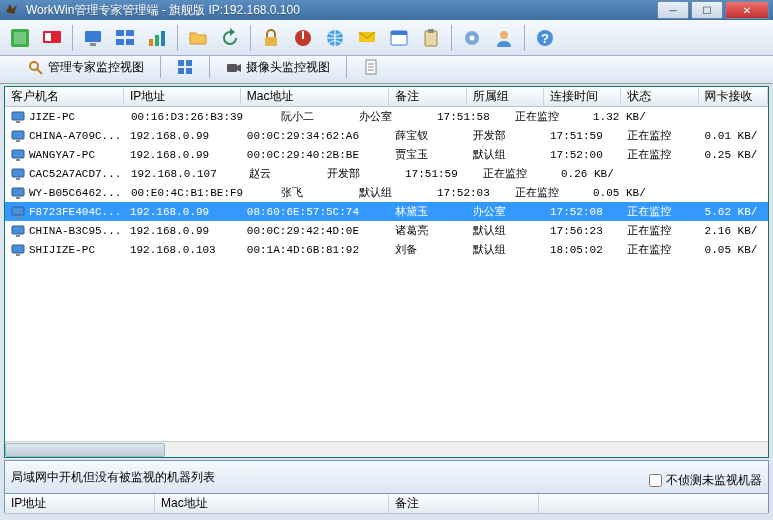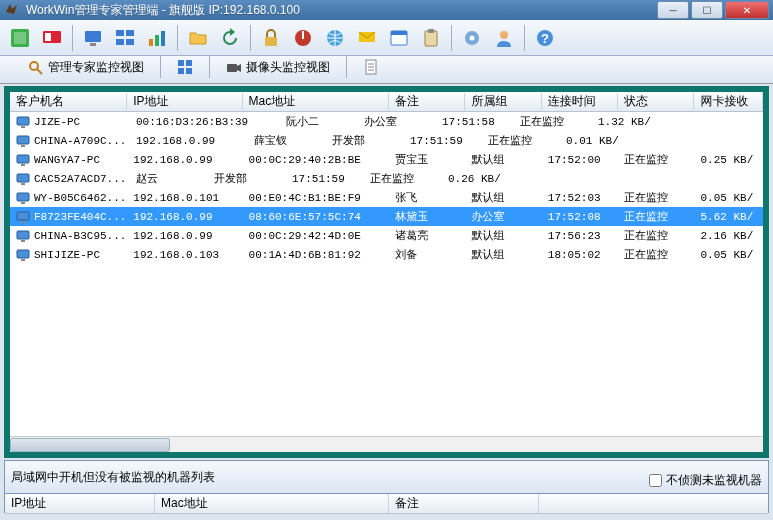--- a/index.html
+++ b/index.html
@@ -10,21 +10,21 @@
 .win-btns { display: flex; gap: 2px; }
 .win-btn { width: 32px; height: 18px; background: linear-gradient(#e8eff7,#c9d7e8); border: 1px solid #6b8ab0; border-radius: 2px; display: flex; align-items: center; justify-content: center; font-size: 10px; color: #333; cursor: pointer; }
 .win-btn.close { background: linear-gradient(#f07070,#c03030); color:#fff; width: 44px; }
 .toolbar { height: 36px; background: linear-gradient(#f6f9fd,#dbe6f3); border-bottom: 1px solid #aac; display: flex; align-items: center; padding: 2px 6px; gap: 4px; }
 .tb-ico { width: 28px; height: 28px; border: 1px solid transparent; border-radius: 3px; display: flex; align-items: center; justify-content: center; cursor: pointer; }
 .tb-sep { width: 1px; height: 26px; background: #aac; margin: 0 2px; }
 .tabbar { height: 28px; background: linear-gradient(#f6f9fd,#dbe6f3); display: flex; align-items: flex-start; padding: 0 22px; gap: 10px; border-bottom: 1px solid #999; }
 .tab { display: flex; align-items: center; gap: 4px; padding: 3px 6px; cursor: pointer; }
 .tab .ti { width: 16px; height: 16px; display: inline-flex; align-items: center; justify-content: center; }
 .tabsep { width: 1px; height: 22px; background: #aac; }
-.content { border: 6px solid #0f766e; margin: 2px 4px; background: #fff; height: 372px; display: flex; flex-direction: column; }
+.content { border: 1px solid #0f766e; margin: 2px 4px; background: #fff; height: 372px; display: flex; flex-direction: column; }
 .thead, .trow { display: flex; align-items: center; height: 19px; }
 .thead { background: linear-gradient(#fdfefe,#e4ebf3); border-bottom: 1px solid #b5c4d6; height: 20px; }
 .th { border-right: 1px solid #c9d4e2; padding: 0 6px; font-size: 12px; white-space: nowrap; overflow: hidden; cursor: pointer; }
 .c0{width:120px} .c1{width:118px} .c2{width:150px} .c3{width:78px} .c4{width:78px} .c5{width:78px} .c6{width:78px} .c7{width:70px}
 .tbody { flex: 1; overflow: hidden; }
 .trow { font-family: "Courier New", monospace; font-size: 11px; }
 .td { padding: 0 6px; white-space: nowrap; overflow: hidden; }
 .td.c0 { display: flex; align-items: center; gap: 4px; }
 .pc-ico { width: 14px; height: 12px; display: inline-block; flex-shrink: 0; }
 .trow.selected { background: #3399ff; color: #fff; }
@@ -239,20 +239,21 @@
         <div class="td c0">
           <span class="pc-ico">
             <svg width="14" height="12">
               <rect x="1" y="1" width="12" height="8" rx="1" fill="#4a90d9" stroke="#2a5a99"></rect>
               <rect x="5" y="10" width="4" height="2" fill="#888"></rect>
             </svg>
           </span>
           <span>CHINA-A709C...</span>
         </div>
         <div class="td c1">192.168.0.99</div>
+        <div class="td c2">00:0C:29:34:62:A6</div>
         <div class="td c3">薛宝钗</div>
         <div class="td c4">开发部</div>
         <div class="td c5">17:51:59</div>
         <div class="td c6">正在监控</div>
         <div class="td c7">0.01 KB/</div>
       </div>
       <div class="trow">
         <div class="td c0">
           <span class="pc-ico">
             <svg width="14" height="12">
@@ -273,37 +274,37 @@
       <div class="trow">
         <div class="td c0">
           <span class="pc-ico">
             <svg width="14" height="12">
               <rect x="1" y="1" width="12" height="8" rx="1" fill="#4a90d9" stroke="#2a5a99"></rect>
               <rect x="5" y="10" width="4" height="2" fill="#888"></rect>
             </svg>
           </span>
           <span>CAC52A7ACD7...</span>
         </div>
+        <div class="td c1">192.168.0.107</div>
         <div class="td c3">赵云</div>
         <div class="td c4">开发部</div>
         <div class="td c5">17:51:59</div>
         <div class="td c6">正在监控</div>
         <div class="td c7">0.26 KB/</div>
       </div>
       <div class="trow">
         <div class="td c0">
           <span class="pc-ico">
             <svg width="14" height="12">
               <rect x="1" y="1" width="12" height="8" rx="1" fill="#4a90d9" stroke="#2a5a99"></rect>
               <rect x="5" y="10" width="4" height="2" fill="#888"></rect>
             </svg>
           </span>
           <span>WY-B05C6462...</span>
         </div>
-        <div class="td c1">192.168.0.101</div>
         <div class="td c2">00:E0:4C:B1:BE:F9</div>
         <div class="td c3">张飞</div>
         <div class="td c4">默认组</div>
         <div class="td c5">17:52:03</div>
         <div class="td c6">正在监控</div>
         <div class="td c7">0.05 KB/</div>
       </div>
       <div class="trow selected">
         <div class="td c0">
           <span class="pc-ico">

